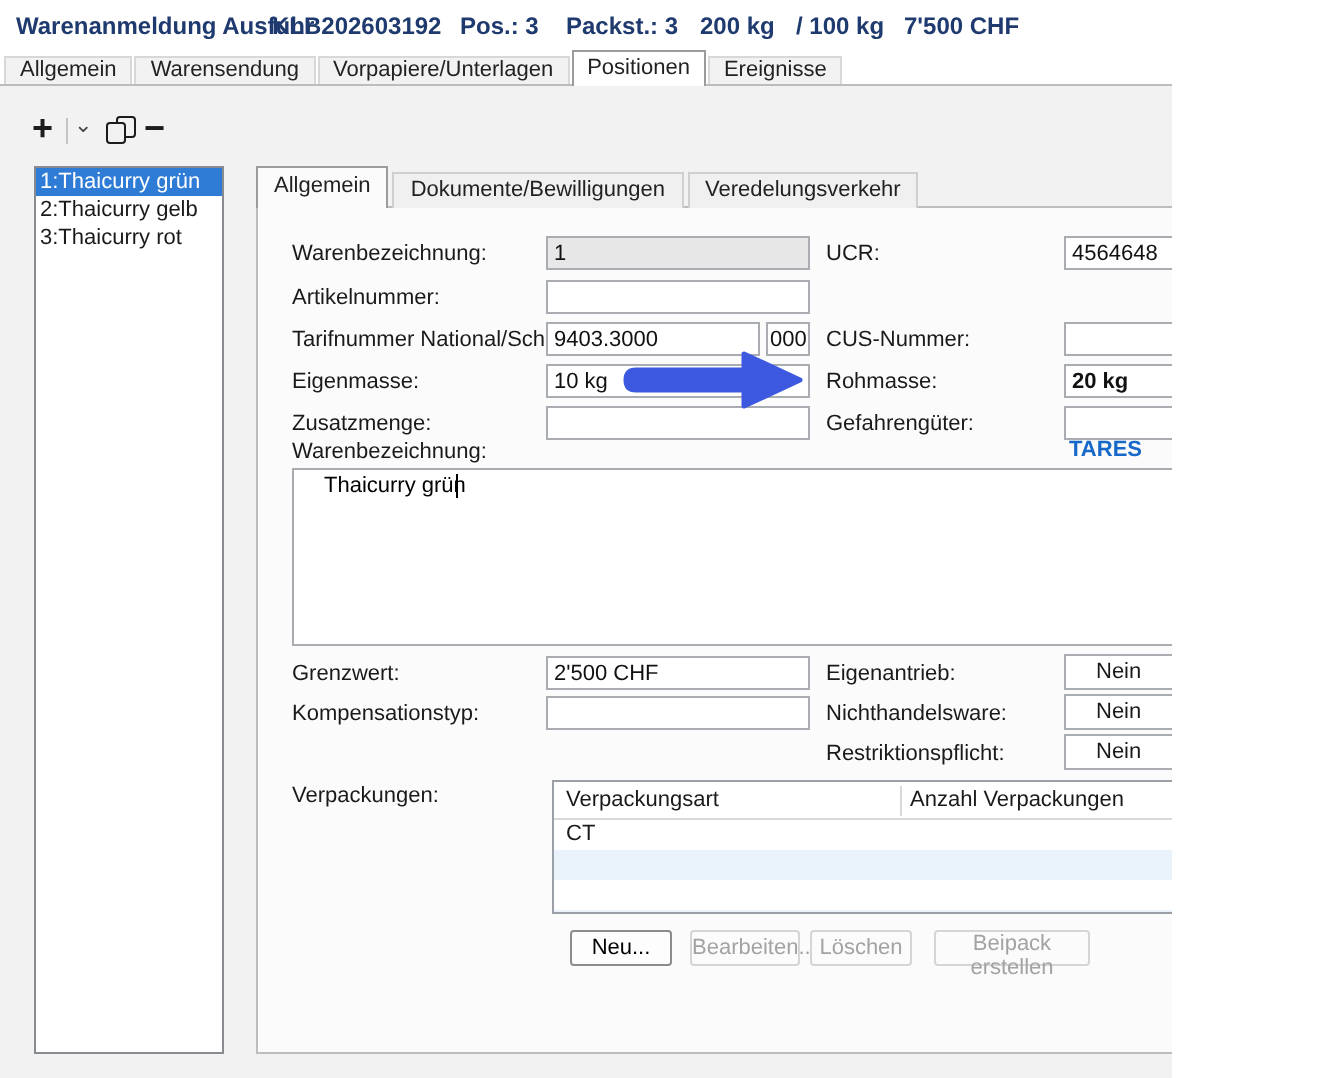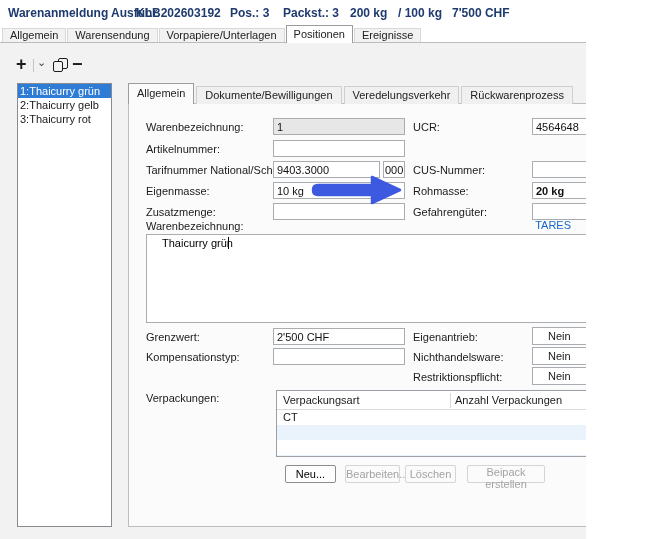--- a/index.html
+++ b/index.html
@@ -41,21 +41,21 @@
   .dtab.active { height:21px; line-height:19px; background:#fbfbfb; border:1px solid #9c9c9c; border-bottom:none; }
   .panel { position:absolute; left:128px; top:103px; width:540px; height:424px; background:#fbfbfb; border:1px solid #bdbdbd; z-index:2; }
   
   .lbl { position:absolute; white-space:nowrap; color:#1a1a1a; z-index:3; }
   .fld { position:absolute; height:17px; border:1px solid #a9acb0; background:#fff; font-family:inherit;
          font-size:11px; padding:0 3px; color:#111; z-index:3; outline:none; }
   .fld.ro { background:#e7e7e7; }
   .ta { position:absolute; left:146px; top:234px; width:514px; height:89px; border:1px solid #a9acb0; background:#fff;
         font-family:inherit; font-size:11px; padding:2px 15px; resize:none; z-index:3; outline:none; }
   .caret { position:absolute; left:228px; top:237px; width:1px; height:12px; background:#000; z-index:4; }
-  .tares { position:absolute; right:15px; top:219px; color:#1668c9; font-weight:normal; cursor:pointer; z-index:3; }
+  .tares { position:absolute; right:15px; top:219px; color:#1668c9; font-weight:bold; cursor:pointer; z-index:3; }
   .dd { position:absolute; height:18px; border:1px solid #a9acb0; background:#fff; display:flex; align-items:center;
         padding:0 15px; z-index:3; cursor:default; }
   .dd .v { flex:1; }
   .dd .c { color:#5a5a5a; font-size:10px; margin-right:1px; }
   
   .ptable { position:absolute; left:276px; top:390px; width:384px; height:67px; background:#fff; border:1px solid #9aa0a6; overflow:hidden; z-index:3; }
   .phead { position:relative; height:19px; line-height:18px; border-bottom:1px solid #d9d9d9; background:#fff; }
   .phead .h1 { position:absolute; left:6px; top:0; }
   .phead .h2 { position:absolute; left:178px; top:0; }
   .phead .div { position:absolute; left:173px; top:2px; width:1px; height:15px; background:#d9d9d9; }
@@ -108,21 +108,20 @@
   <div class="poslist">
     <div class="item sel">1:Thaicurry grün</div>
     <div class="item">2:Thaicurry gelb</div>
     <div class="item">3:Thaicurry rot</div>
   </div>
 
   <div class="detail-tabs">
     <div class="dtab active">Allgemein</div>
     <div class="dtab">Dokumente/Bewilligungen</div>
     <div class="dtab">Veredelungsverkehr</div>
-    <div class="dtab">Rückwarenprozess</div>
   </div>
   <div class="panel"></div>
 
   <span class="lbl" style="left:146px; top:121px">Warenbezeichnung:</span>
   <input class="fld ro" style="left: 273px; top: 118px; width: 132px;" value="1">
   <span class="lbl" style="left:413px; top:121px">UCR:</span>
   <input class="fld" style="left: 532px; top: 118px; width: 128px;" value="4564648">
 
   <span class="lbl" style="left:146px; top:143px">Artikelnummer:</span>
   <input class="fld" style="left: 273px; top: 140px; width: 132px;" value="">

